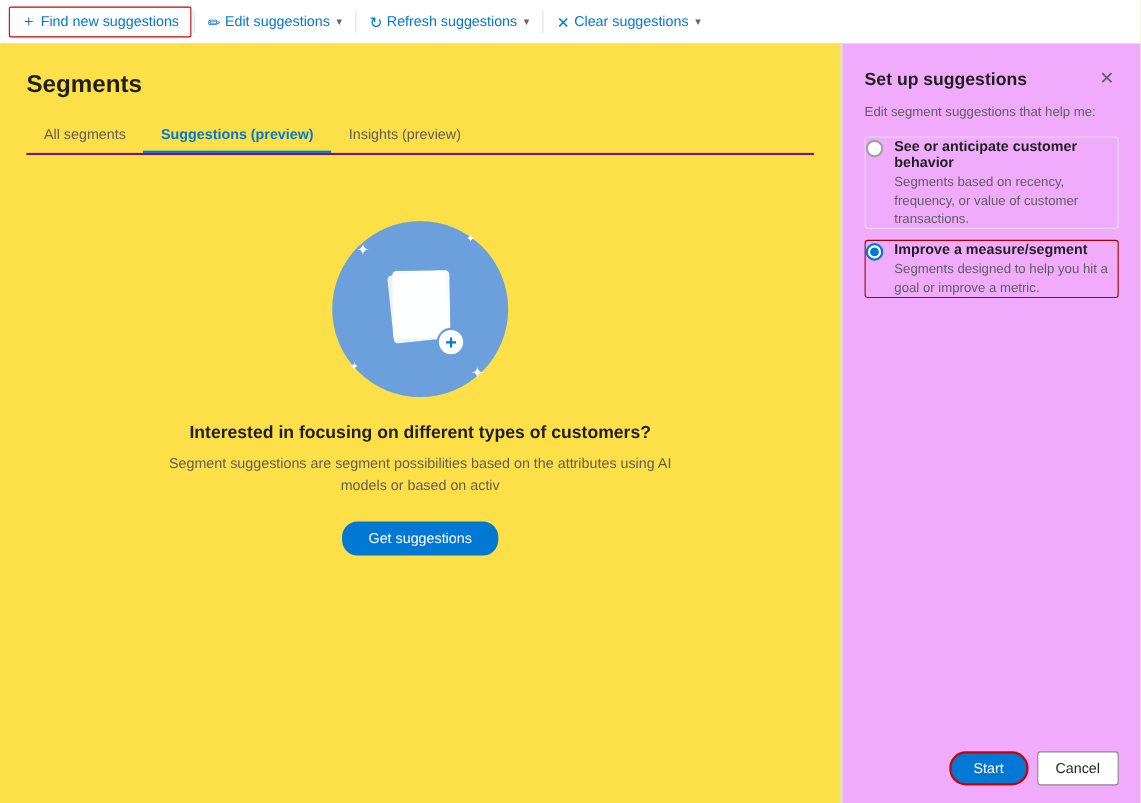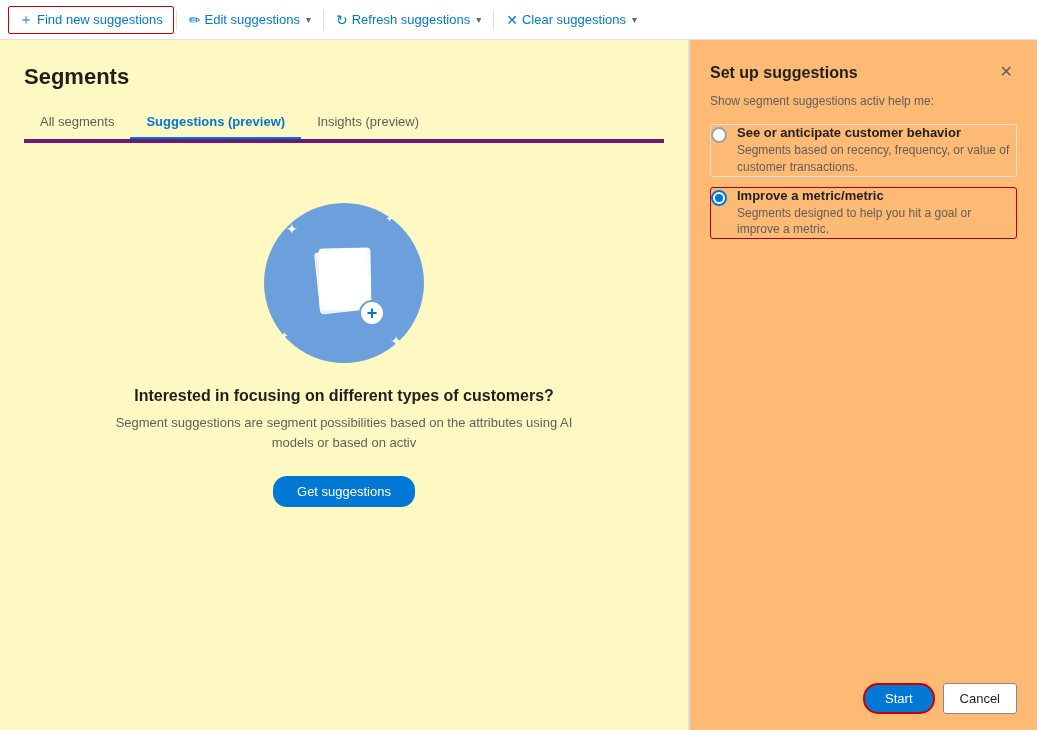--- a/index.html
+++ b/index.html
@@ -51,37 +51,37 @@
     
     .main-layout {
       display: flex;
       flex: 1;
       overflow: hidden;
     }
 
     
     .content-area {
       flex: 1;
-      background: #fef9c3;
+      background: #fde047;
       overflow-y: auto;
       padding: 24px 24px 24px 24px;
       border-right: 1px solid #e0e0e0;
     }
 
     .page-title {
       font-size: 22px;
       font-weight: 600;
       color: #201f1e;
       margin-bottom: 16px;
     }
 
     .tabs {
       display: flex;
       gap: 0;
-      border-bottom: 4px solid #701a75;
+      border-bottom: 2px solid #701a75;
       margin-bottom: 0;
     }
     .tab {
       padding: 8px 16px;
       font-size: 13px;
       color: #605e5c;
       cursor: pointer;
       border-bottom: 2px solid transparent;
       background: none;
       border-top: none;
@@ -178,22 +178,22 @@
       border: none;
       border-radius: 14px;
       padding: 8px 24px;
       font-size: 13px;
       cursor: pointer;
       font-weight: 500;
     }
 
     
     .right-panel {
-      width: 348px;
-      background: #fdba74;
+      width: 272px;
+      background: #f0abfc;
       padding: 24px 20px 16px 20px;
       display: flex;
       flex-direction: column;
       border-left: 1px solid #e0e0e0;
       position: relative;
     }
 
     .panel-header {
       display: flex;
       justify-content: space-between;
@@ -365,38 +365,38 @@
       </div>
       <button class="get-suggestions-btn">Get suggestions</button>
     </div>
   </div>
 
   <div class="right-panel">
     <div class="panel-header">
       <span class="panel-title">Set up suggestions</span>
       <button class="close-btn">✕</button>
     </div>
-    <div class="panel-desc">Show segment suggestions activ help me:</div>
+    <div class="panel-desc">Edit segment suggestions that help me:</div>
 
     <div class="option-card">
       <div class="radio-outer">
         
       </div>
       <div class="option-text">
         <div class="option-label">See or anticipate customer behavior</div>
         <div class="option-sublabel">Segments based on recency, frequency, or value of customer transactions.</div>
       </div>
     </div>
 
     <div class="option-card selected">
       <div class="radio-outer checked">
         <div class="radio-inner"></div>
       </div>
       <div class="option-text">
-        <div class="option-label">Improve a metric/metric</div>
+        <div class="option-label">Improve a measure/segment</div>
         <div class="option-sublabel">Segments designed to help you hit a goal or improve a metric.</div>
       </div>
     </div>
 
     <div class="panel-footer">
       <button class="start-btn">Start</button>
       <button class="cancel-btn">Cancel</button>
     </div>
   </div>
 

